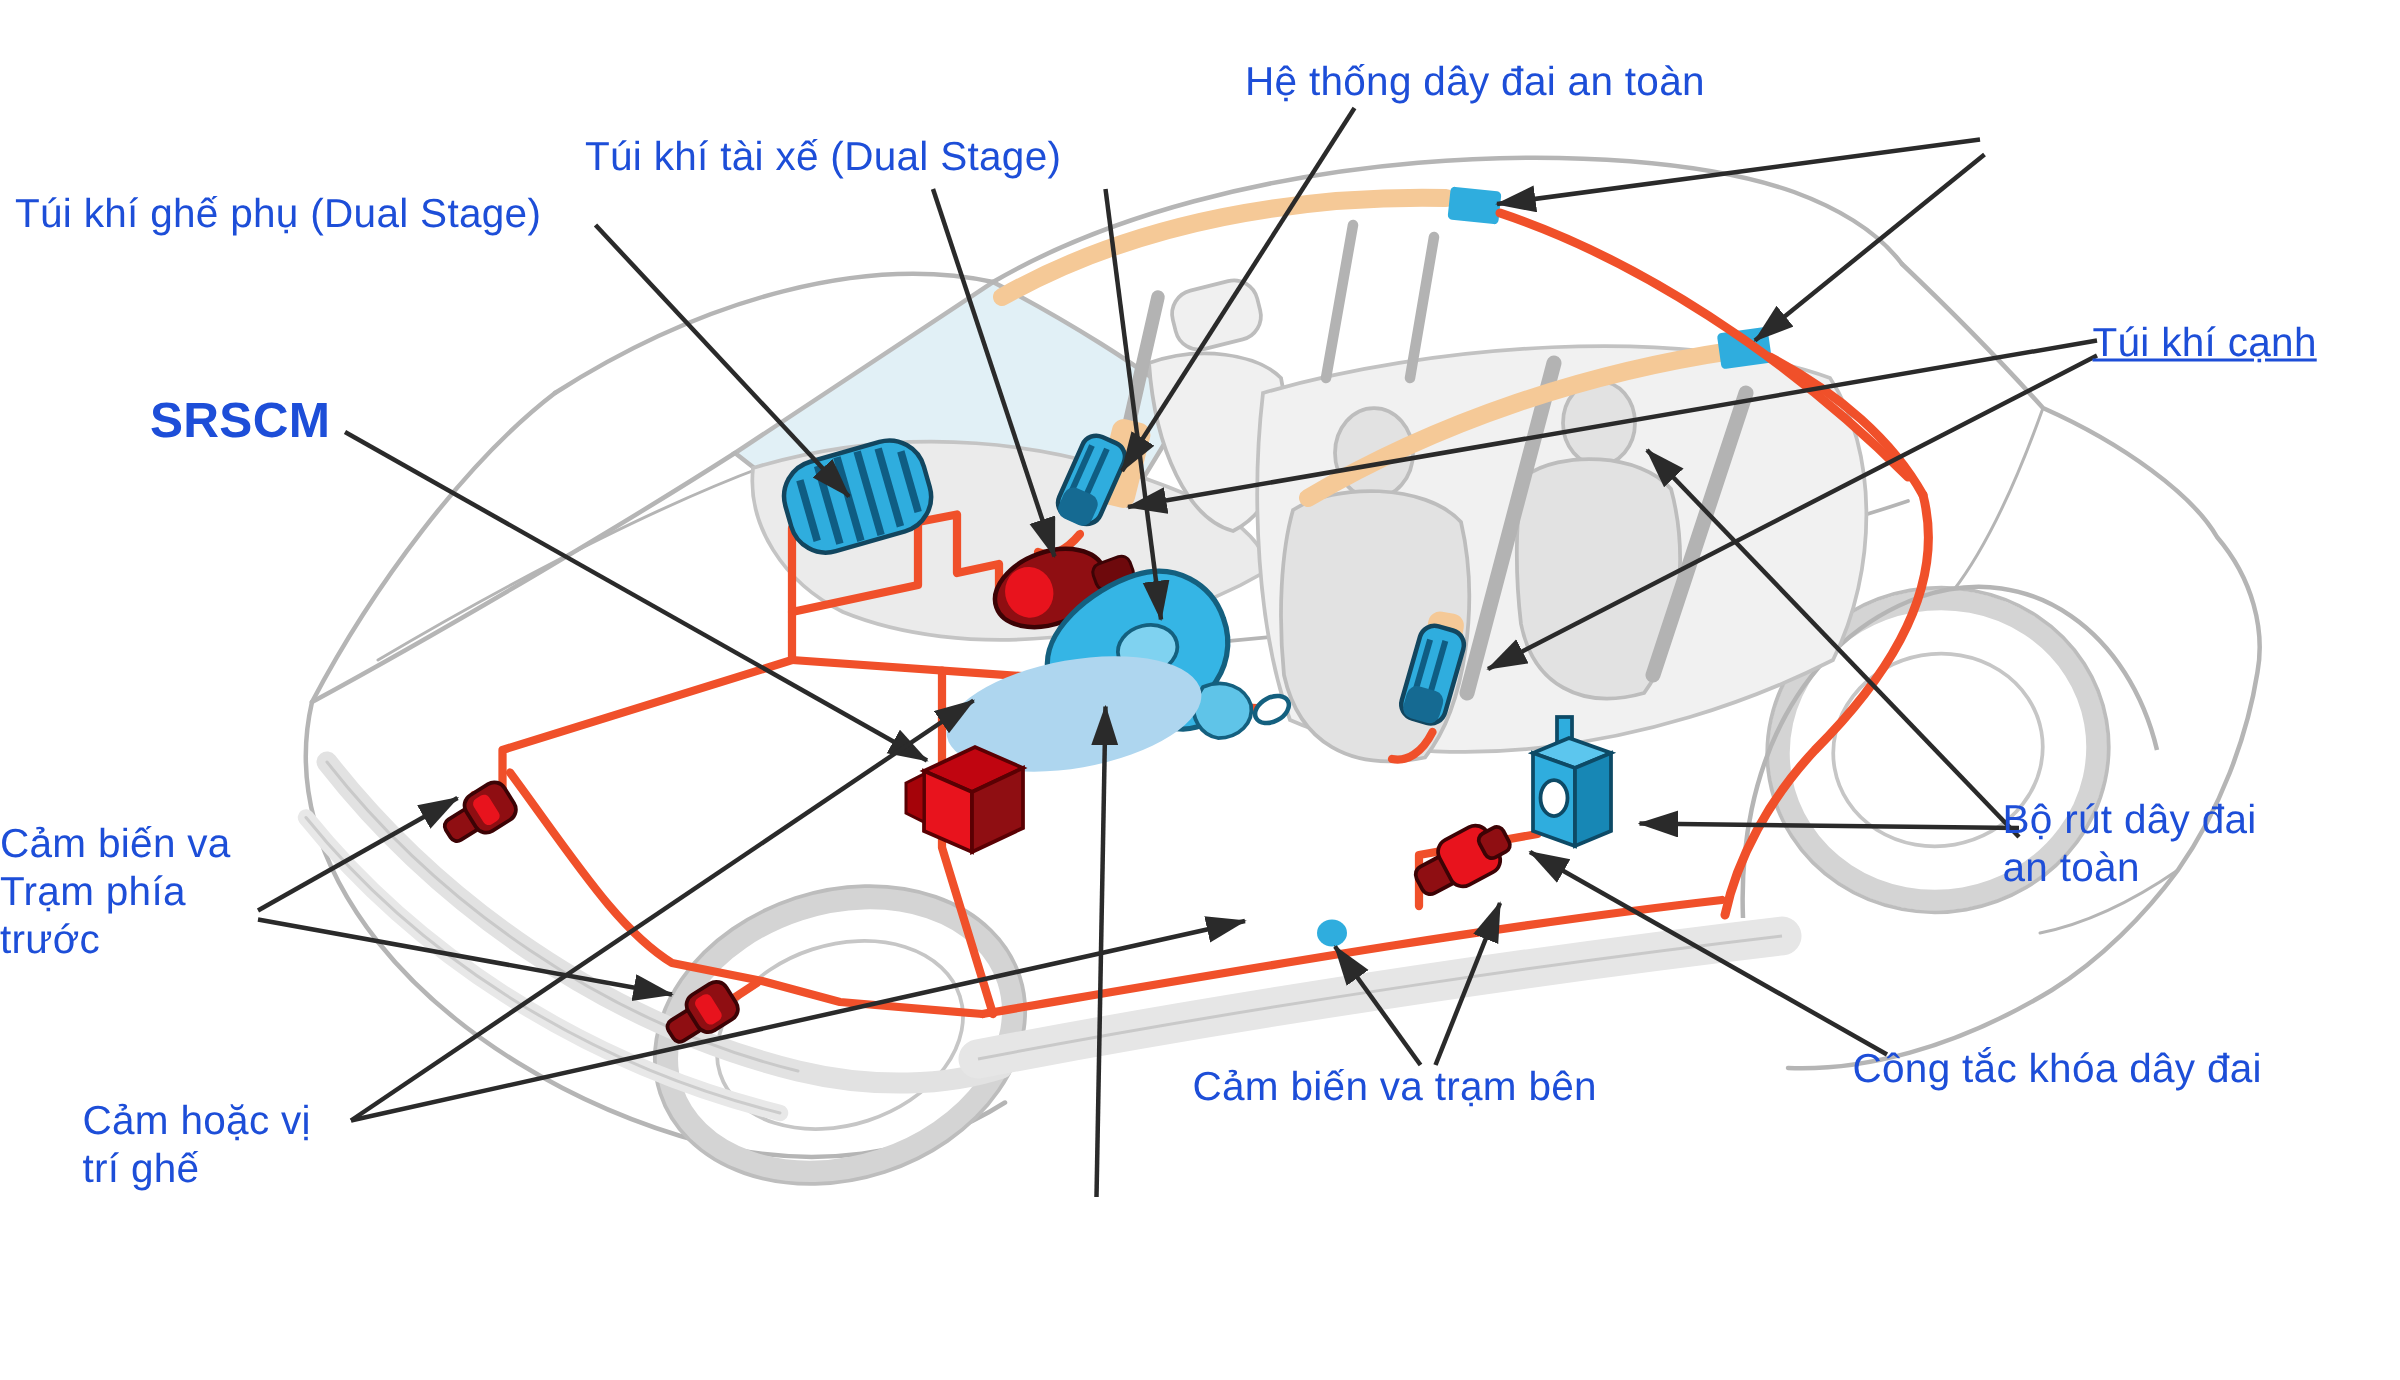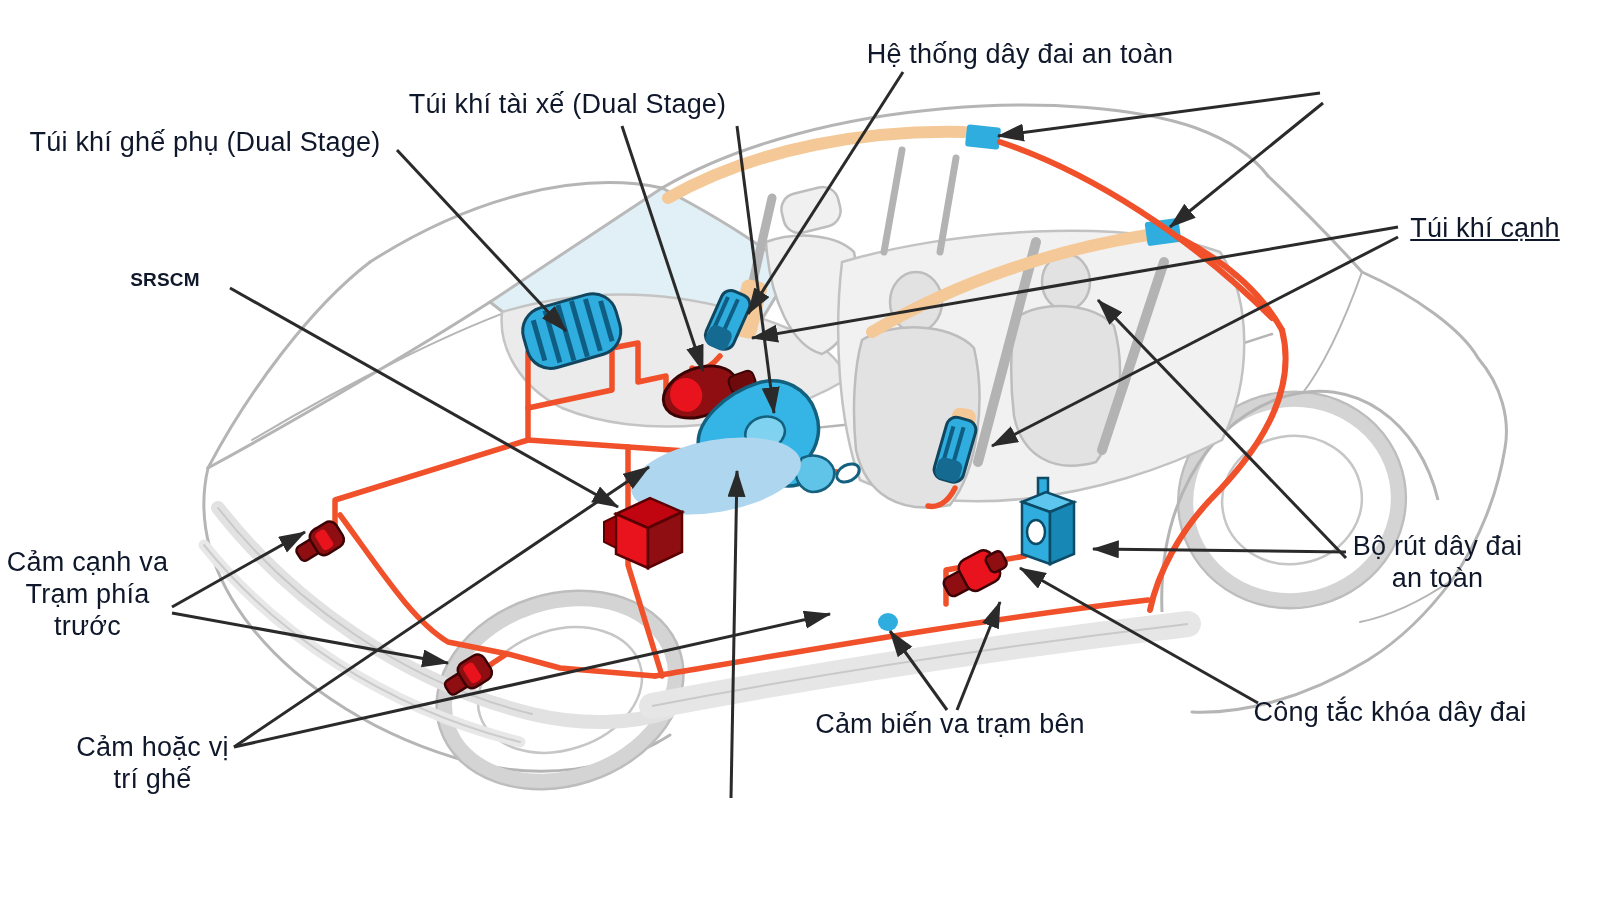--- a/index.html
+++ b/index.html
@@ -2,24 +2,24 @@
 <html><head>
 <meta charset="utf-8">
 <style>
   html,body{margin:0;padding:0;background:#ffffff;}
   #stage{
     position:relative;width:1600px;height:920px;background:#ffffff;overflow:hidden;
     font-family:"Liberation Sans","DejaVu Sans",sans-serif;
   }
   #car-svg{position:absolute;left:0;top:0;}
   .lbl{
-    position:absolute;color:#0f172a;font-size:27px;line-height:32px;
-    text-align:center;white-space:nowrap;letter-spacing:0.2px;
+    position:absolute;color:#1d4ed8;font-size:27px;line-height:32px;
+    text-align:left;white-space:nowrap;letter-spacing:0.2px;
   }
-  .lbl.bold{font-weight:bold;font-size:19px;}
+  .lbl.bold{font-weight:bold;font-size:33px;}
   .lbl .ln{display:block;}
 </style>
 </head>
 <body>
 
 <div id="stage">
 
 <svg id="car-svg" width="1600" height="920" viewBox="0 0 1600 920">
   <defs>
     <marker id="ah" markerWidth="12" markerHeight="9" refX="8.6" refY="3" orient="auto" markerUnits="strokeWidth">
@@ -233,21 +233,21 @@
 
   <div class="lbl" style="left:1395px;top:212px;width:180px;text-decoration:underline;">Túi khí cạnh</div>
 
   <div class="lbl" style="left:390px;top:88px;width:355px;">Túi khí tài xế (Dual Stage)</div>
 
   <div class="lbl" style="left:10px;top:126px;width:390px;">Túi khí ghế phụ (Dual Stage)</div>
 
   <div class="lbl bold" style="left:100px;top:264px;width:130px;">SRSCM</div>
 
   <div class="lbl" style="left:0px;top:546px;width:175px;">
-    <span class="ln">Cảm cạnh va</span>
+    <span class="ln">Cảm biến va</span>
     <span class="ln">Trạm phía</span>
     <span class="ln">trước</span>
   </div>
 
   <div class="lbl" style="left:55px;top:731px;width:195px;">
     <span class="ln">Cảm hoặc vị</span>
     <span class="ln">trí ghế</span>
   </div>
 
   <div class="lbl" style="left:440px;top:815px;width:710px;line-height:34px;">

